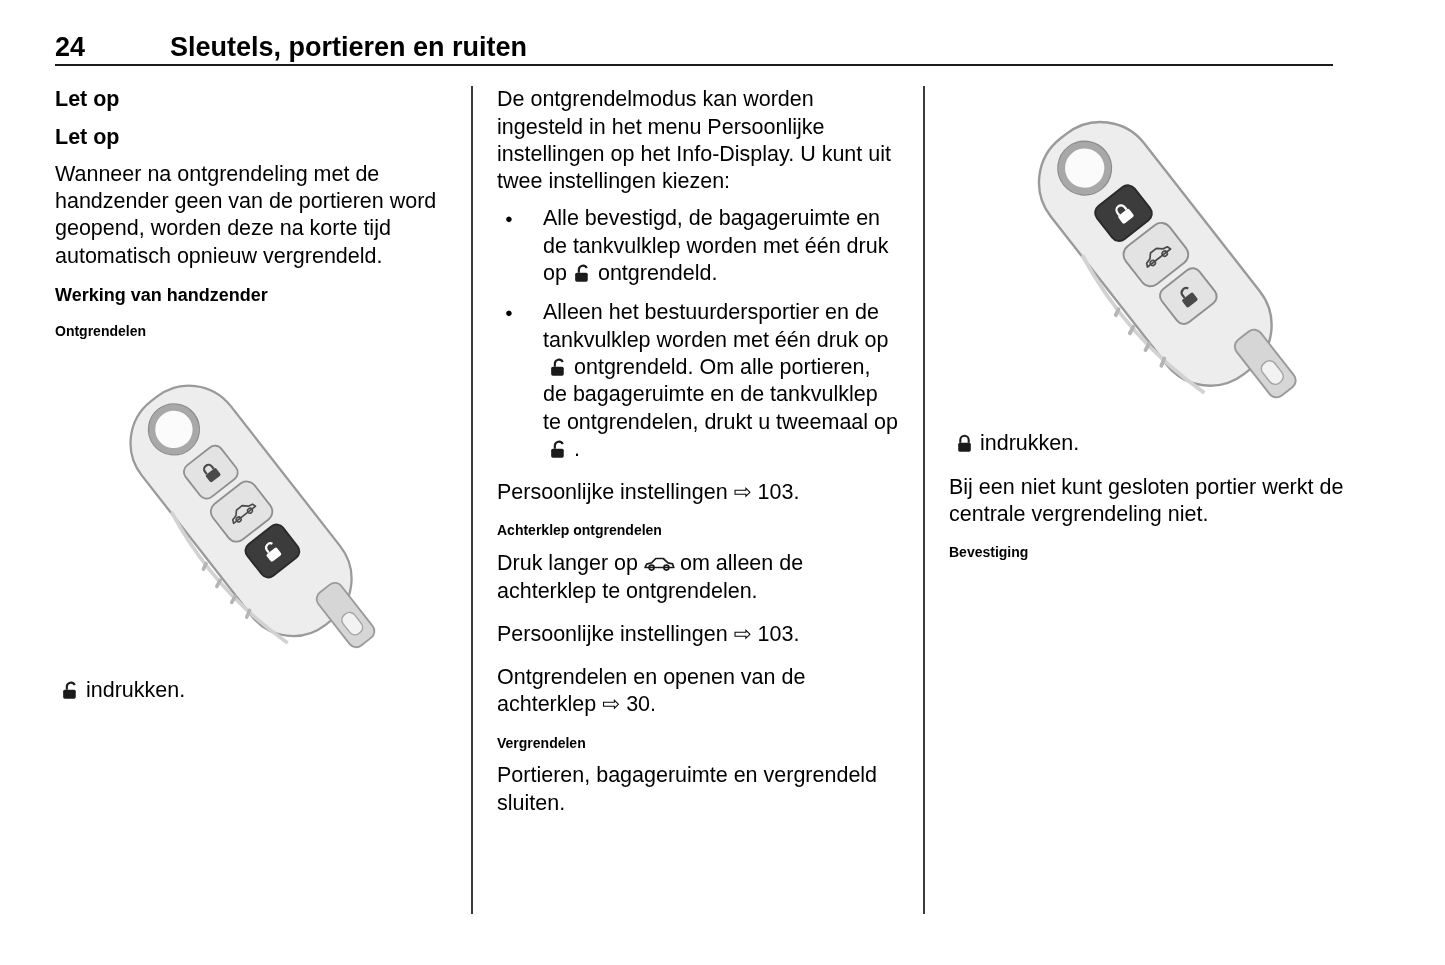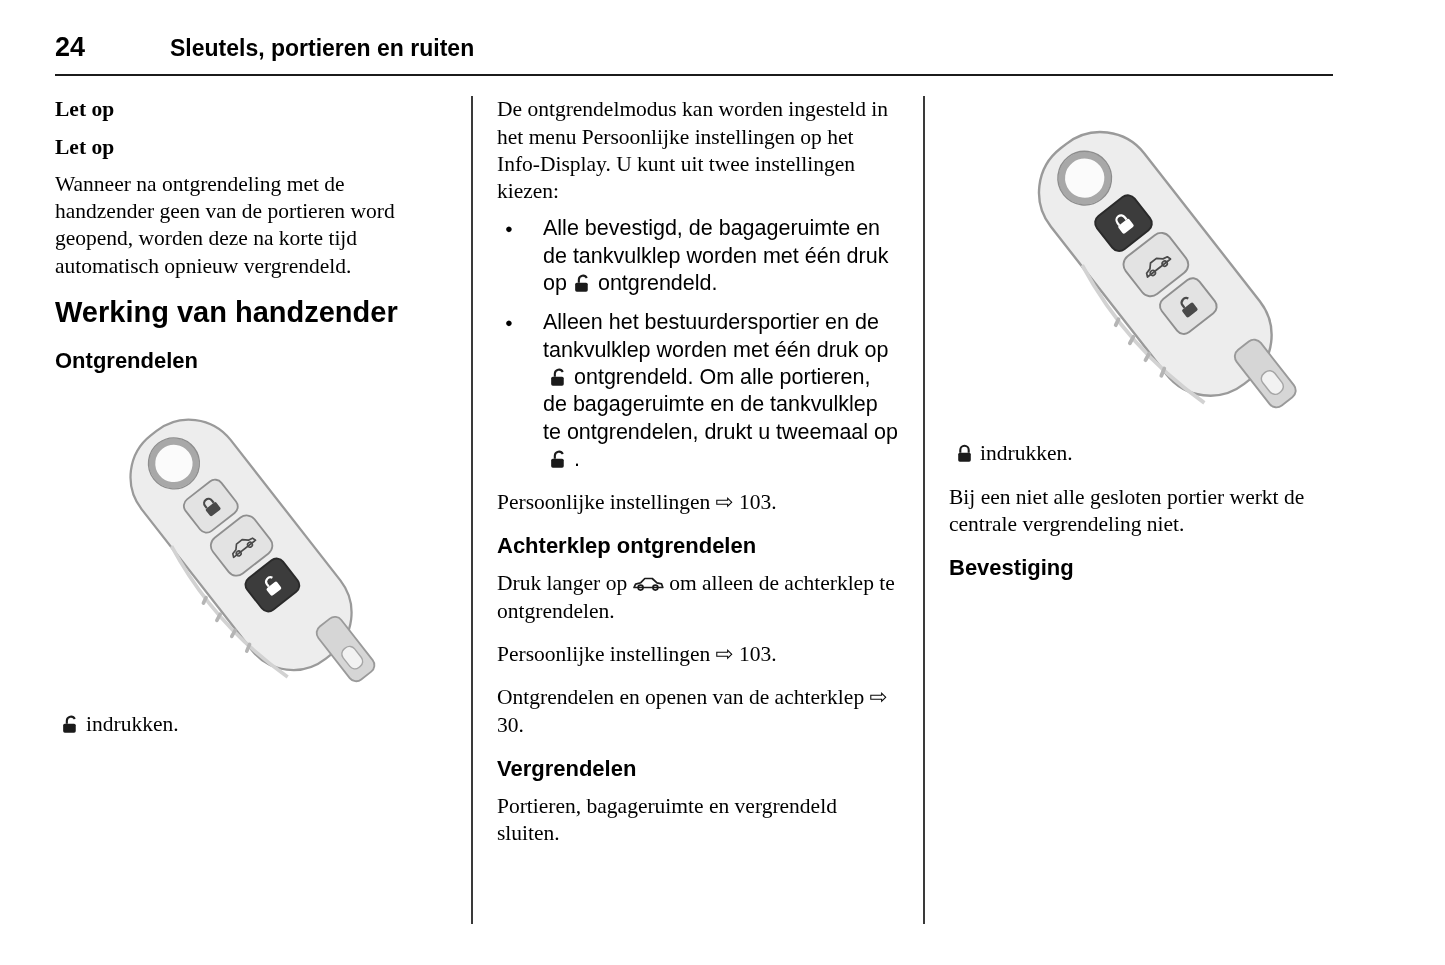--- a/index.html
+++ b/index.html
@@ -8,40 +8,39 @@
     width:1445px; height:965px; overflow:hidden;
     font-family:"Liberation Sans", sans-serif;
     color:#000; font-size:21.5px; line-height:1.27;
   }
   .page { width:1445px; height:965px; position:relative; }
 
   
   .header {
     margin:30px 112px 0 55px;
     display:flex; align-items:baseline;
-    padding-bottom:10px;
     border-bottom:2px solid #1b1b1b;
   }
   .page-number { font-size:27px; font-weight:bold; width:115px; }
-  .page-title  { font-size:23px; font-weight:bold; }
+  .page-title  { font-size:27px; font-weight:bold; }
 
   
   .content {
     margin:20px 0 0 55px;
     display:grid;
     grid-template-columns:392px 2px 402px 2px 402px;
     column-gap:24px;
   }
   .vdiv { width:2px; background:#3a3a3a; height:828px; }
 
-  .col p { margin-bottom:10px;font-family:Liberation Serif, serif; }
+  .col p { margin-bottom:10px; }
   .note-title { font-weight:bold; }
   .note-body { margin-bottom:14px; }
-  .section-title { font-size:29px; font-weight:bold; margin:14px 0 16px; }
-  .sub-title { font-size:22px; font-weight:bold; margin:12px 0 10px; }
+  .section-title { font-size:18px; font-weight:bold; margin:14px 0 16px; }
+  .sub-title { font-size:14px; font-weight:bold; margin:12px 0 10px; }
   .para-gap { margin-top:16px; }
 
   .bullet { display:grid; grid-template-columns:46px 1fr; margin-bottom:12px; }
   .bullet .marker { font-size:13px; padding-left:8px; padding-top:6px; }
 
   .inline-icon {
     display:inline-block; width:21px; height:21px;
     vertical-align:-4px; margin:0 5px;
     color:#1a1a1a;
   }
@@ -186,19 +185,19 @@
           <use href="#lock-open" x="-12" y="40" width="24" height="24" style="color:#4a4a4a"></use>
         </g>
       </svg>
 
       <p class="caption">
         <svg class="inline-icon" viewBox="0 0 20 20">
             <use href="#lock-closed"></use>
           </svg><span>indrukken.</span>
       </p>
 
-      <p class="para-gap">Bij een niet alle gesloten portier werkt de centrale vergrendeling niet.</p>
+      <p class="para-gap">Bij een niet kunt gesloten portier werkt de centrale vergrendeling niet.</p>
 
       <h3 class="sub-title para-gap">Bevestiging</h3>
     </div>
 
   </div>
 </div>
 
 </body></html>

